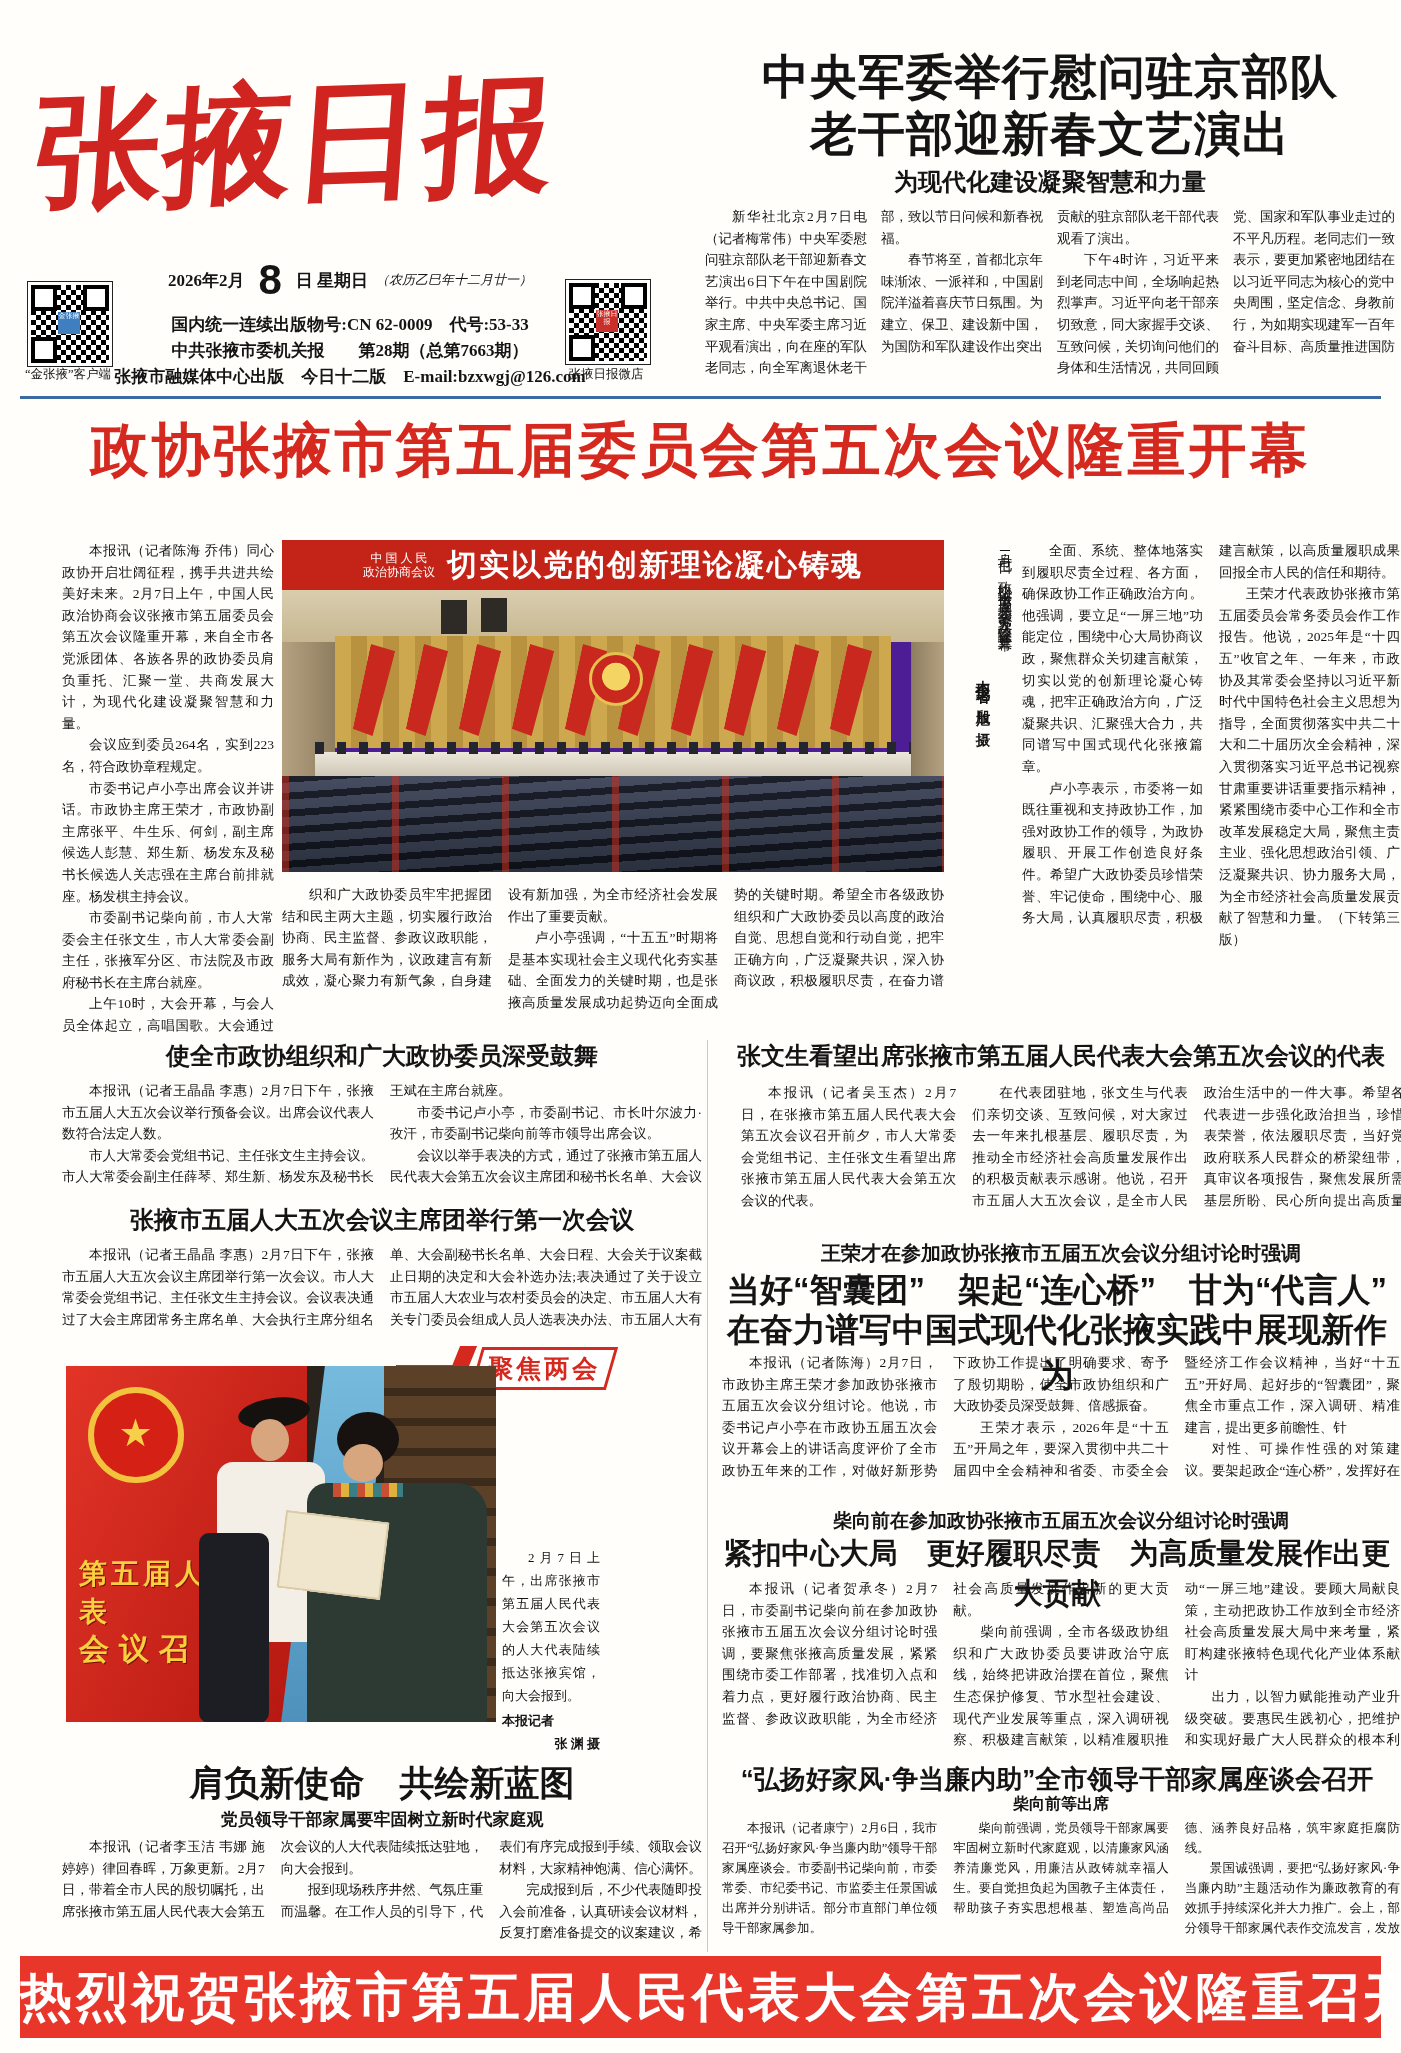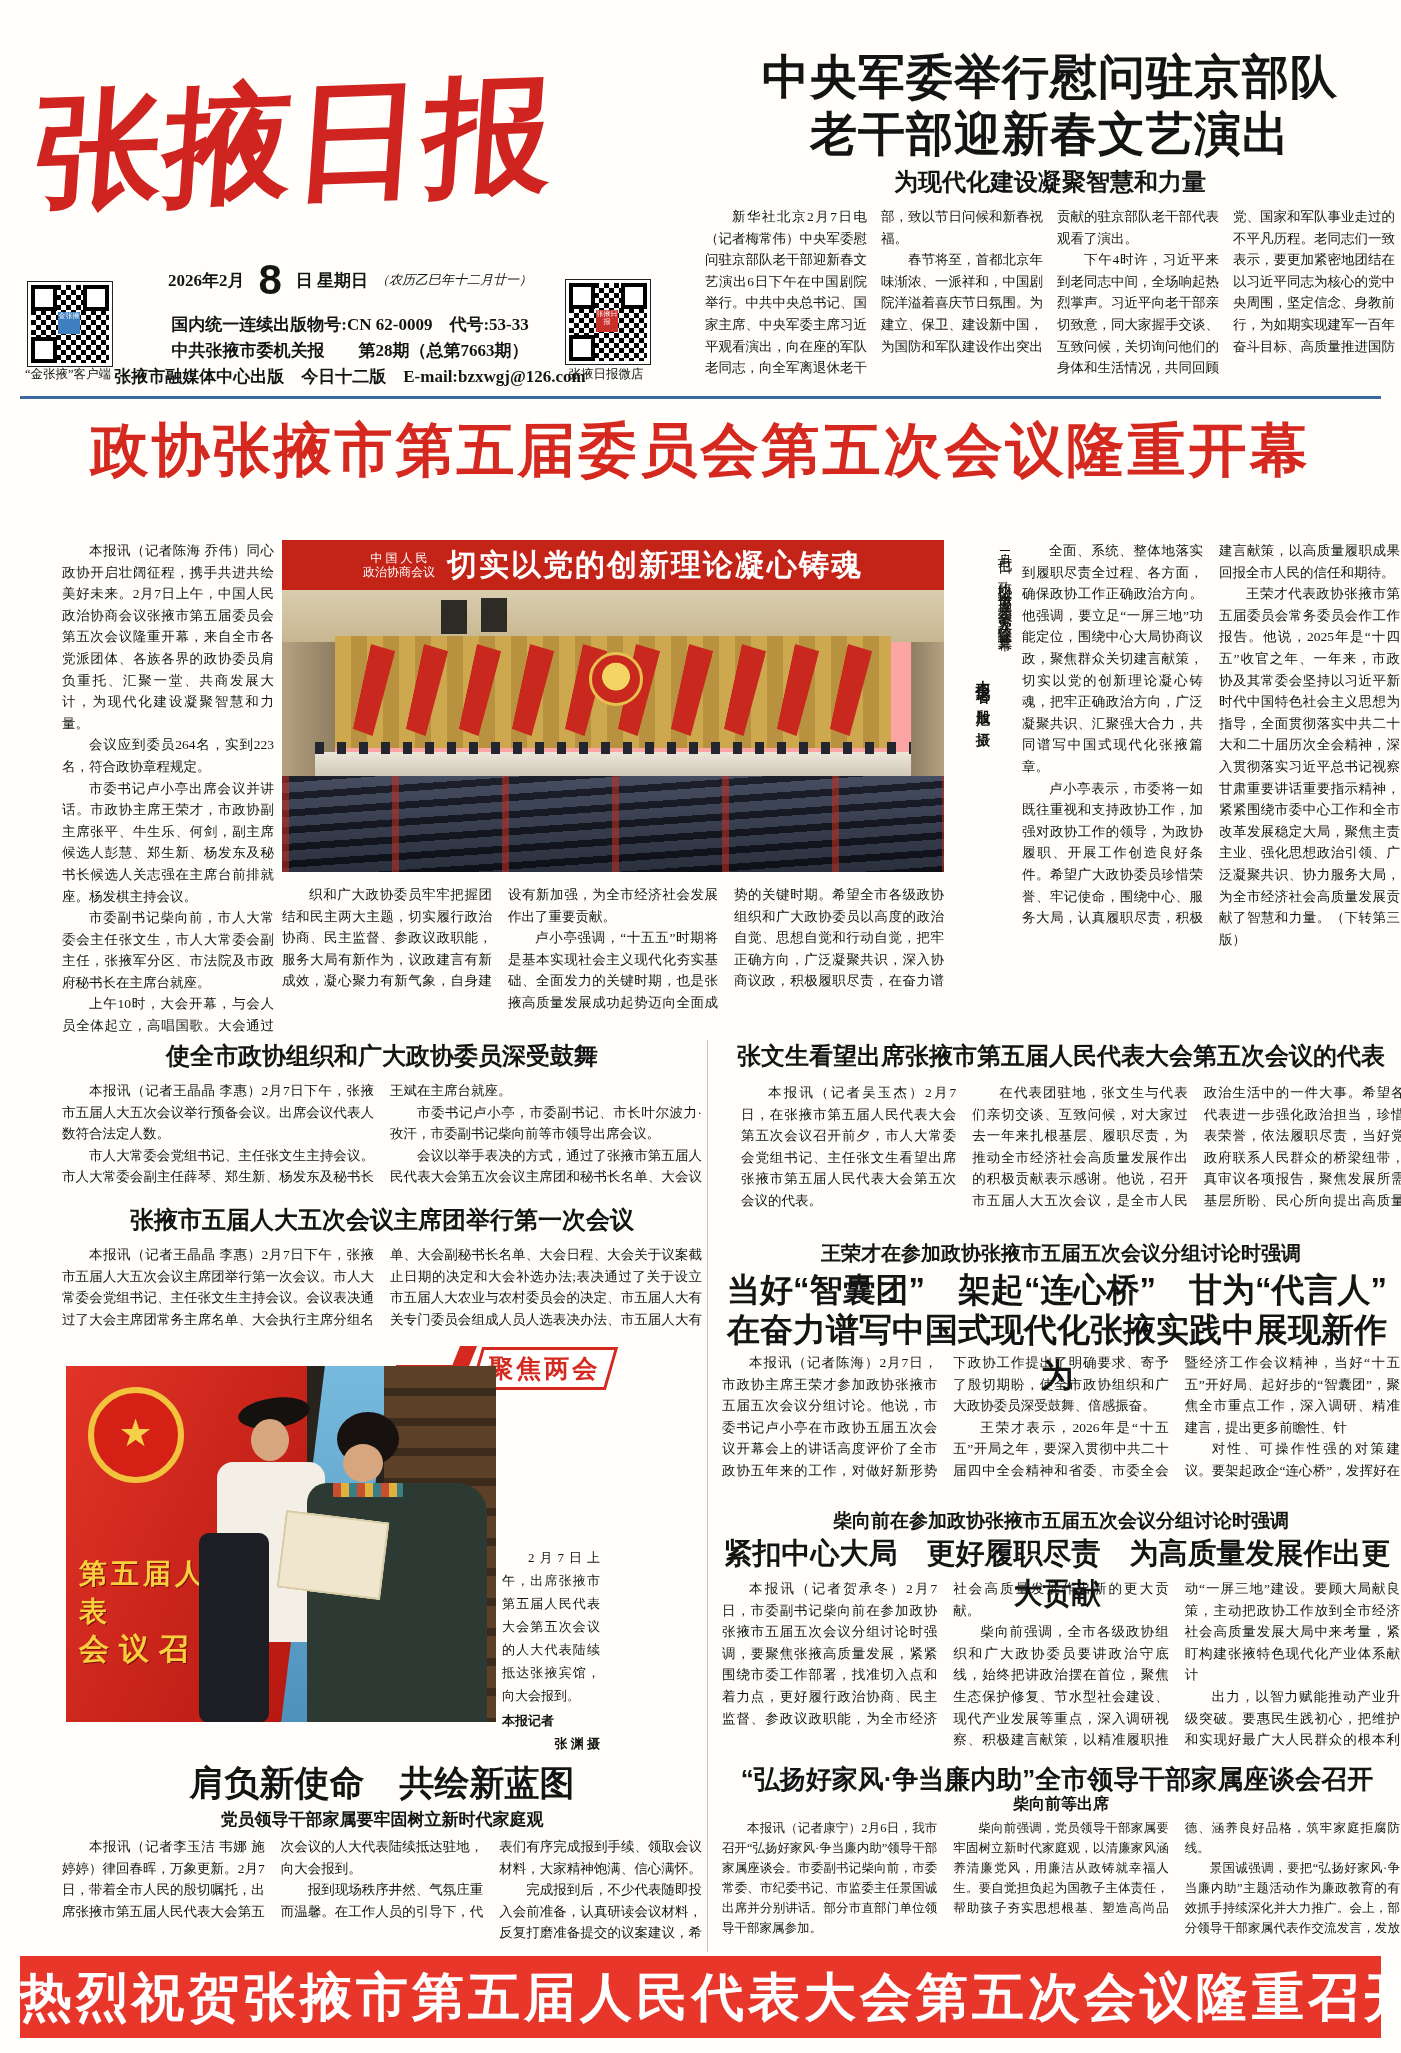--- a/index.html
+++ b/index.html
@@ -42,21 +42,21 @@
   
   .main-hl{left:0;top:412px;width:1401px;text-align:center;color:#d5281e;font-weight:bold;
            font-size:58px;letter-spacing:3px;font-family:"Liberation Sans",sans-serif;}
   .main-sub{left:0;top:492px;width:1401px;text-align:center;font-size:25px;font-weight:bold;
             font-family:"Liberation Sans",sans-serif;}
   .ms-left{left:62px;top:540px;width:212px;height:495px;}
   .ms-right{left:1022px;top:540px;width:378px;height:495px;}
   .ms-bottom{left:282px;top:884px;width:662px;height:150px;}
 
   
-  .photo1{left:282px;top:540px;width:662px;height:332px;background:#fca5a5;overflow:hidden;}
+  .photo1{left:282px;top:540px;width:662px;height:332px;background:#4c1d95;overflow:hidden;}
   .p1-banner{position:absolute;left:0;top:0;right:0;height:50px;background:#c42318;display:flex;
              align-items:center;justify-content:center;gap:12px;color:#fff;}
   .p1-banner .small{font-size:12px;line-height:14px;text-align:center;}
   .p1-banner .big{font-size:30px;font-weight:bold;letter-spacing:2px;font-family:"DejaVu Serif",serif;}
   .p1-wall{position:absolute;left:0;top:50px;right:0;height:52px;background:linear-gradient(#d9cdae,#c7b791);}
   .p1-box{position:absolute;width:26px;height:34px;background:#2e2b26;}
   .p1-curtain{position:absolute;left:8%;right:8%;top:96px;height:112px;
               background:repeating-linear-gradient(90deg,#cda84f 0 16px,#b8923e 16px 32px);}
   .flagrow{position:absolute;top:104px;left:12%;right:12%;height:96px;display:flex;justify-content:space-between;}
   .flag{width:26px;height:92px;background:#c8281e;transform:skewX(-12deg);

